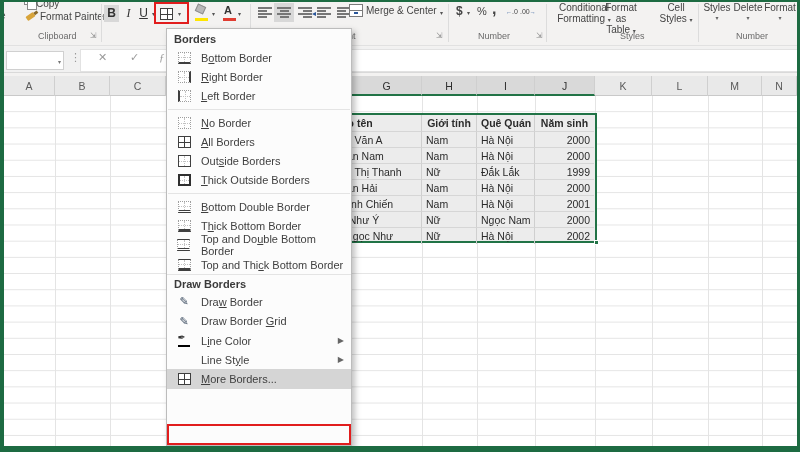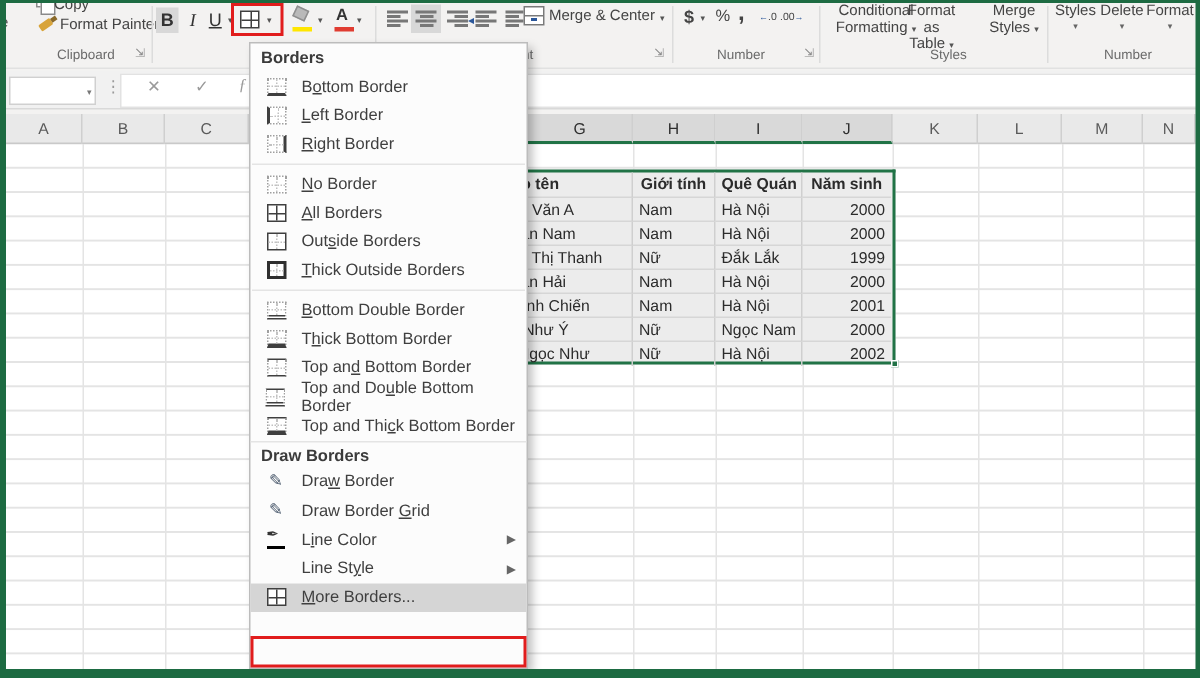--- a/index.html
+++ b/index.html
@@ -227,21 +227,21 @@
 
     <span class="rbtn2" style="left:553px;width:62px">
       <span>Conditional</span><br>
       <span>Formatting</span> <span class="caret">▾</span>
     </span>
     <span class="rbtn2" style="left:600px;width:42px">
       <span>Format as</span><br>
       <span>Table</span> <span class="caret">▾</span>
     </span>
     <span class="rbtn2" style="left:658px;width:36px">
-      <span>Merge</span><br>
+      <span>Cell</span><br>
       <span>Styles</span> <span class="caret">▾</span>
     </span>
     <span class="glabel" style="left:620px">Styles</span>
     <div class="gdiv" style="left:698px"></div>
 
     <span class="rbtn2" style="left:702px;width:30px"><span>Styles</span><span class="arr">▾</span></span>
     <span class="rbtn2" style="left:733px;width:30px"><span>Delete</span><span class="arr">▾</span></span>
     <span class="rbtn2" style="left:764px;width:32px"><span>Format</span><span class="arr">▾</span></span>
     <span class="glabel" style="left:736px">Number</span>
   </div>
@@ -342,36 +342,36 @@
           <span class="mic">
             <span class="bic bv-bottom">
               <span class="vx"></span>
               <span class="hx"></span>
             </span>
           </span>
           <span class="mil">B<u>o</u>ttom Border</span>
         </div>
         <div class="mi">
           <span class="mic">
+            <span class="bic bv-right">
+              <span class="vx"></span>
+              <span class="hx"></span>
+            </span>
+          </span>
+          <span class="mil"><u>R</u>ight Border</span>
+        </div>
+        <div class="mi">
+          <span class="mic">
             <span class="bic bv-left">
               <span class="vx"></span>
               <span class="hx"></span>
             </span>
           </span>
           <span class="mil"><u>L</u>eft Border</span>
         </div>
-        <div class="mi">
-          <span class="mic">
-            <span class="bic bv-right">
-              <span class="vx"></span>
-              <span class="hx"></span>
-            </span>
-          </span>
-          <span class="mil"><u>R</u>ight Border</span>
-        </div>
         <div class="msep"></div>
         <div class="mi">
           <span class="mic">
             <span class="bic bv-none">
               <span class="vx"></span>
               <span class="hx"></span>
             </span>
           </span>
           <span class="mil"><u>N</u>o Border</span>
         </div>
@@ -413,29 +413,20 @@
           <span class="mil"><u>B</u>ottom Double Border</span>
         </div>
         <div class="mi">
           <span class="mic">
             <span class="bic bv-thick-bottom">
               <span class="vx"></span>
               <span class="hx"></span>
             </span>
           </span>
           <span class="mil">T<u>h</u>ick Bottom Border</span>
-        </div>
-        <div class="mi">
-          <span class="mic">
-            <span class="bic bv-top-bottom">
-              <span class="vx"></span>
-              <span class="hx"></span>
-            </span>
-          </span>
-          <span class="mil">Top an<u>d</u> Bottom Border</span>
         </div>
         <div class="mi">
           <span class="mic">
             <span class="bic bv-top-double-bottom">
               <span class="vx"></span>
               <span class="hx"></span>
             </span>
           </span>
           <span class="mil">Top and Do<u>u</u>ble Bottom Border</span>
         </div>

